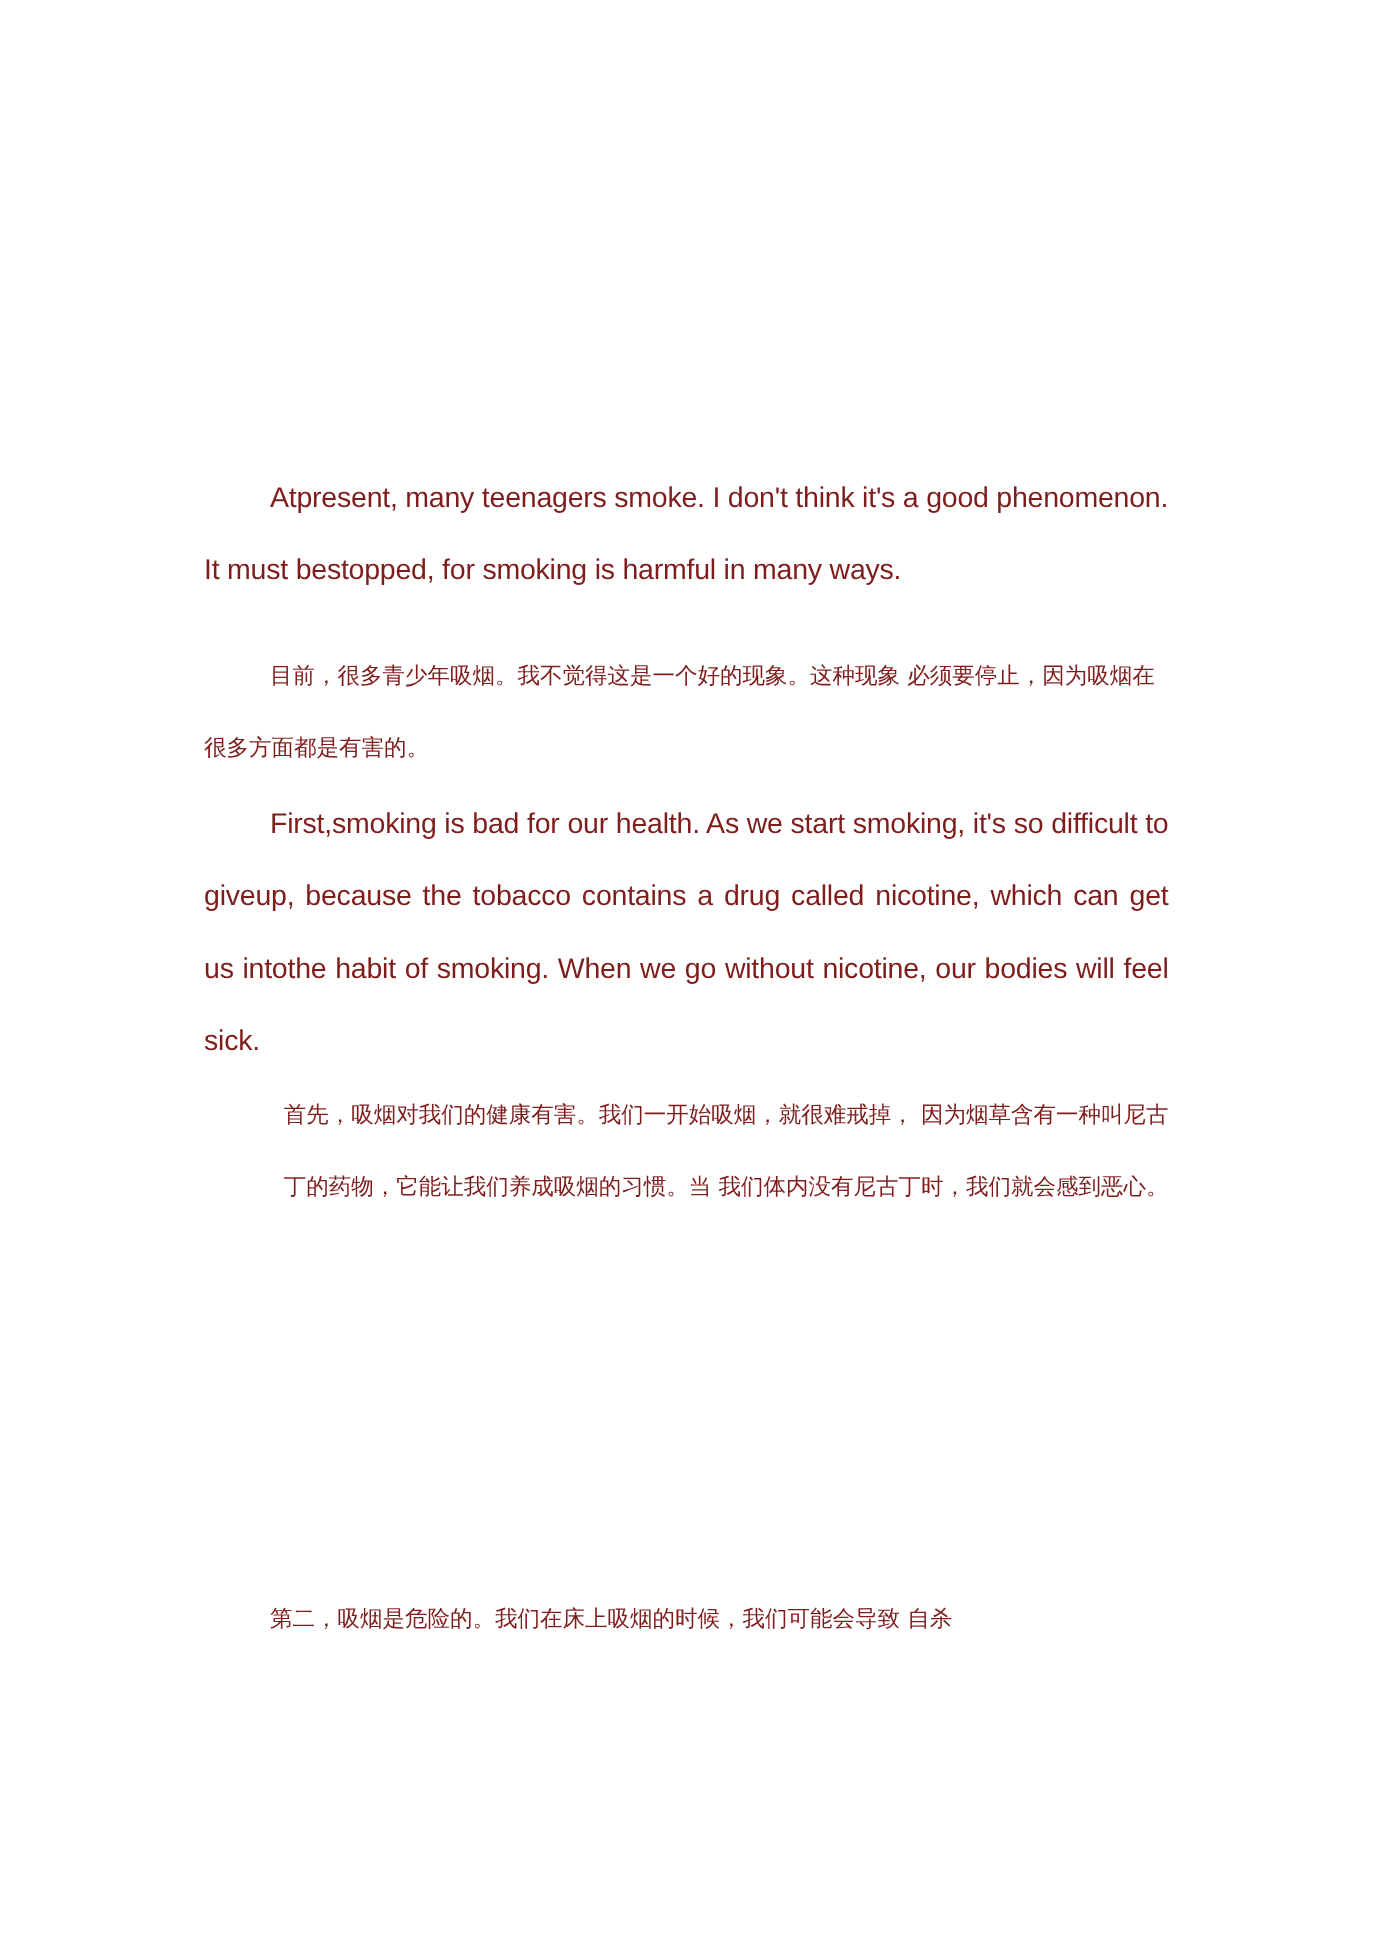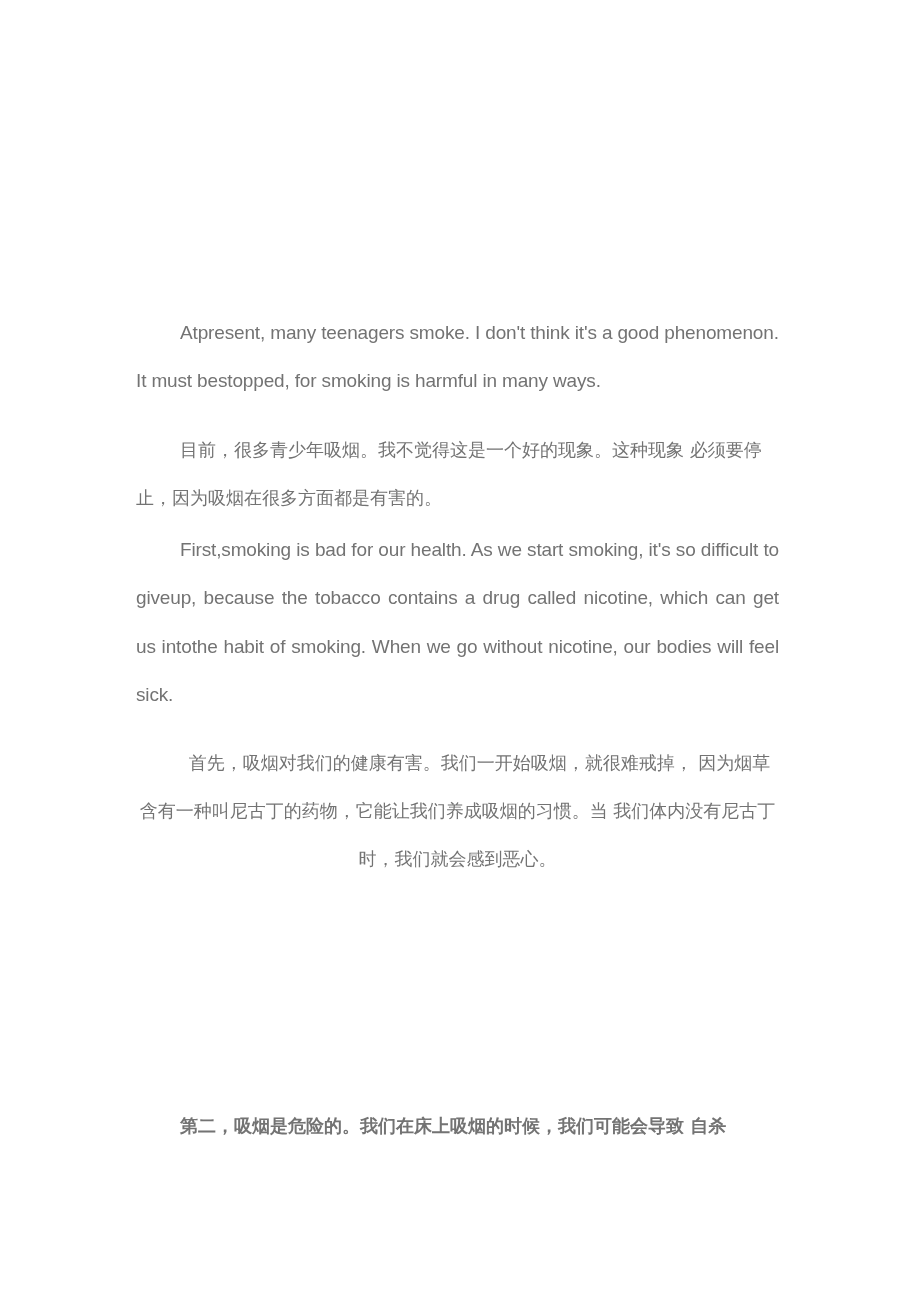--- a/index.html
+++ b/index.html
@@ -35,39 +35,39 @@
     }
     .title-main { top: 133px; }
     .title-sub { top: 210px; }
     .para {
       position: absolute;
       left: 136px;
       width: 643px;
       margin: 0;
       text-align: justify;
       text-indent: 44px;
-      color: #737373;
+      color: #7f1d1d;
     }
     .para.en {
       font-family: "Liberation Sans", "DejaVu Sans", sans-serif;
       font-size: 19px;
       line-height: 48.3px;
       letter-spacing: -0.15px;
     }
     .para.zh {
       font-family: "DejaVu Sans", "Liberation Sans", sans-serif;
-      font-size: 18px;
+      font-size: 15px;
       line-height: 48px;
     }
     .p1 { top: 309px; text-align: left; }
     .p2 { top: 426px; text-align: left; }
     .p3 { top: 526px; }
-    .p4 { top: 739px; text-align: center; }
+    .p4 { top: 719px; text-align: right; }
     .p5 { top: 888px; }
-    .p6 { top: 1102px; text-align: left; font-weight: bold; }
+    .p6 { top: 1055px; text-align: left; }
   </style>
 </head>
 <body>
 
 <div class="page">
 
   <p class="para en p1">Atpresent, many teenagers smoke. I don't think it's a good phenomenon. It must bestopped, for smoking is harmful in many ways.</p>
   <p class="para zh p2">目前，很多青少年吸烟。我不觉得这是一个好的现象。这种现象 必须要停止，因为吸烟在很多方面都是有害的。</p>
   <p class="para en p3">First,smoking is bad for our health. As we start smoking, it's so difficult to giveup, because the tobacco contains a drug called nicotine, which can get us intothe habit of smoking. When we go without nicotine, our bodies will feel sick.</p>
   <p class="para zh p4">首先，吸烟对我们的健康有害。我们一开始吸烟，就很难戒掉， 因为烟草含有一种叫尼古丁的药物，它能让我们养成吸烟的习惯。当 我们体内没有尼古丁时，我们就会感到恶心。</p>

